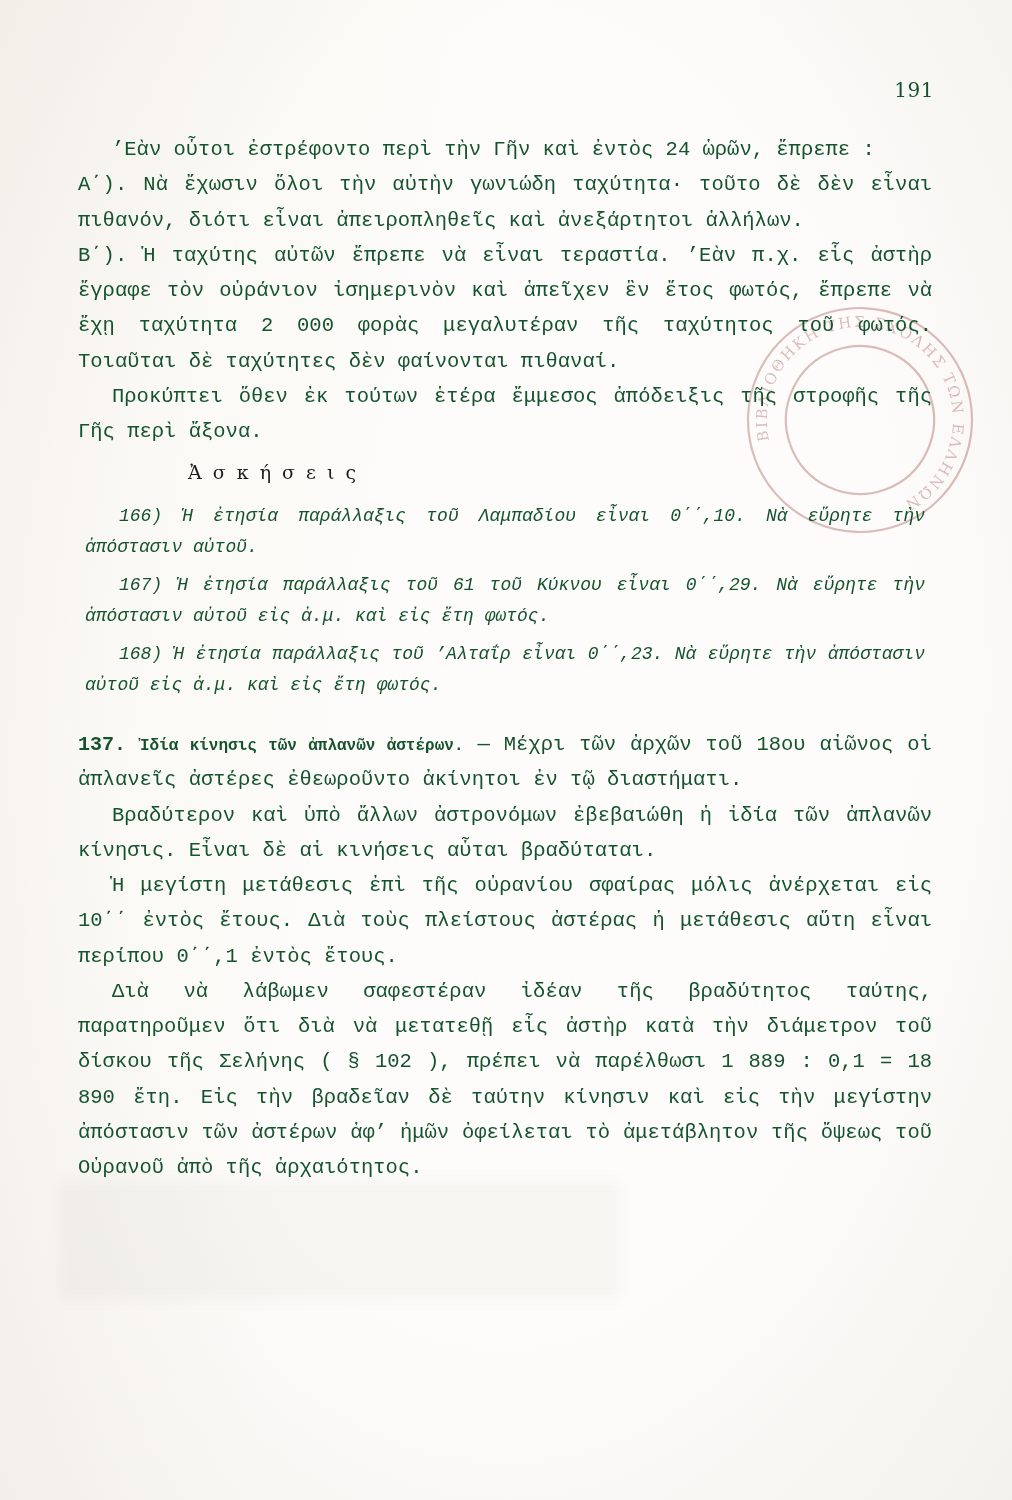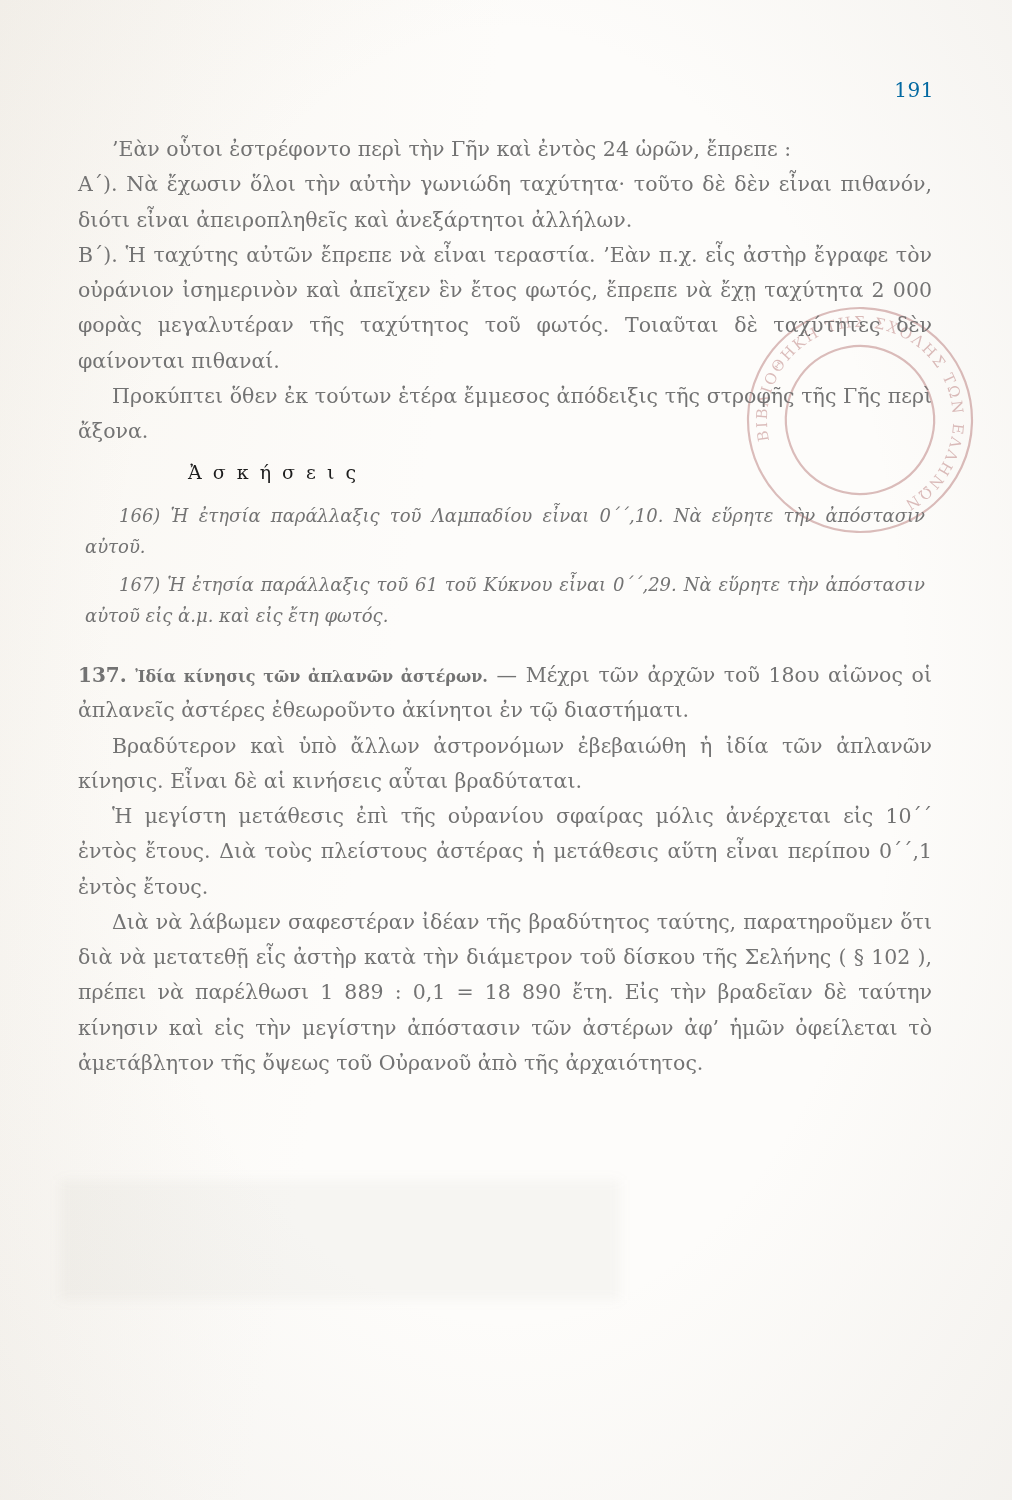--- a/index.html
+++ b/index.html
@@ -29,35 +29,36 @@
       radial-gradient(ellipse at 50% 45%, rgba(255,255,255,0) 55%, rgba(180,170,155,0.13) 100%),
       linear-gradient(100deg, rgba(246,242,235,0.6) 0%, rgba(255,255,255,0) 40%);
     pointer-events: none;
   }
   .page-number {
     position: absolute;
     top: 78px;
     right: 78px;
     font-size: 20px;
     letter-spacing: 0.5px;
-    color: #0369a1;
+    color: #14532d;
   }
   .content {
     position: absolute;
     left: 78px;
     right: 80px;
     top: 132px;
   }
   p {
     margin: 0;
     font-size: 20.5px;
     line-height: 1.72;
-    color: #737373;
+    color: #14532d;
     text-align: justify;
     text-justify: inter-word;
+    font-family: Liberation Mono, monospace;
   }
   .indent {
     text-indent: 34px;
   }
   .hang {
     text-indent: 0;
   }
   .blk {
     margin-bottom: 0;
   }
@@ -150,20 +151,21 @@
 
     <p class="blk indent">’Εὰν οὗτοι ἐστρέφοντο περὶ τὴν Γῆν καὶ ἐντὸς 24 ὡρῶν, ἔπρεπε :</p>
     <p class="blk hang">Α΄). Νὰ ἔχωσιν ὅλοι τὴν αὐτὴν γωνιώδη ταχύτητα· τοῦτο δὲ δὲν εἶναι πιθανόν, διότι εἶναι ἀπειροπληθεῖς καὶ ἀνεξάρτητοι ἀλλήλων.</p>
     <p class="blk hang">Β΄). Ἡ ταχύτης αὐτῶν ἔπρεπε νὰ εἶναι τεραστία. ’Εὰν π.χ. εἷς ἀστὴρ ἔγραφε τὸν οὐράνιον ἰσημερινὸν καὶ ἀπεῖχεν ἓν ἔτος φωτός, ἔπρεπε νὰ ἔχῃ ταχύτητα 2 000 φορὰς μεγαλυτέραν τῆς ταχύτητος τοῦ φωτός. Τοιαῦται δὲ ταχύτητες δὲν φαίνονται πιθαναί.</p>
     <p class="blk indent">Προκύπτει ὅθεν ἐκ τούτων ἑτέρα ἔμμεσος ἀπόδειξις τῆς στροφῆς τῆς Γῆς περὶ ἄξονα.</p>
 
     <div class="section-heading">Ἀ σ κ ή σ ε ι ς</div>
 
     <p class="exercise ex-block">166) Ἡ ἐτησία παράλλαξις τοῦ Λαμπαδίου εἶναι 0΄΄,10. Νὰ εὕρητε τὴν ἀπόστασιν αὐτοῦ.</p>
     <p class="exercise ex-block">167) Ἡ ἐτησία παράλλαξις τοῦ 61 τοῦ Κύκνου εἶναι 0΄΄,29. Νὰ εὕρητε τὴν ἀπόστασιν αὐτοῦ εἰς ἀ.μ. καὶ εἰς ἔτη φωτός.</p>
+    <p class="exercise ex-block">168) Ἡ ἐτησία παράλλαξις τοῦ ’Αλταΐρ εἶναι 0΄΄,23. Νὰ εὕρητε τὴν ἀπόστασιν αὐτοῦ εἰς ἀ.μ. καὶ εἰς ἔτη φωτός.</p>
 
     <p class="numbered-section">
       <span class="sec-no">137.</span>
       <span class="sec-title">Ἰδία κίνησις τῶν ἀπλανῶν ἀστέρων.</span>
       <span class="dash">—</span>
       <span>Μέχρι τῶν ἀρχῶν τοῦ 18ου αἰῶνος οἱ ἀπλανεῖς ἀστέρες ἐθεωροῦντο ἀκίνητοι ἐν τῷ διαστήματι.</span>
     </p>
 
     <p class="para">Βραδύτερον καὶ ὑπὸ ἄλλων ἀστρονόμων ἐβεβαιώθη ἡ ἰδία τῶν ἀπλανῶν κίνησις. Εἶναι δὲ αἱ κινήσεις αὗται βραδύταται.</p>
     <p class="para">Ἡ μεγίστη μετάθεσις ἐπὶ τῆς οὐρανίου σφαίρας μόλις ἀνέρχεται εἰς 10΄΄ ἐντὸς ἔτους. Διὰ τοὺς πλείστους ἀστέρας ἡ μετάθεσις αὕτη εἶναι περίπου 0΄΄,1 ἐντὸς ἔτους.</p>

